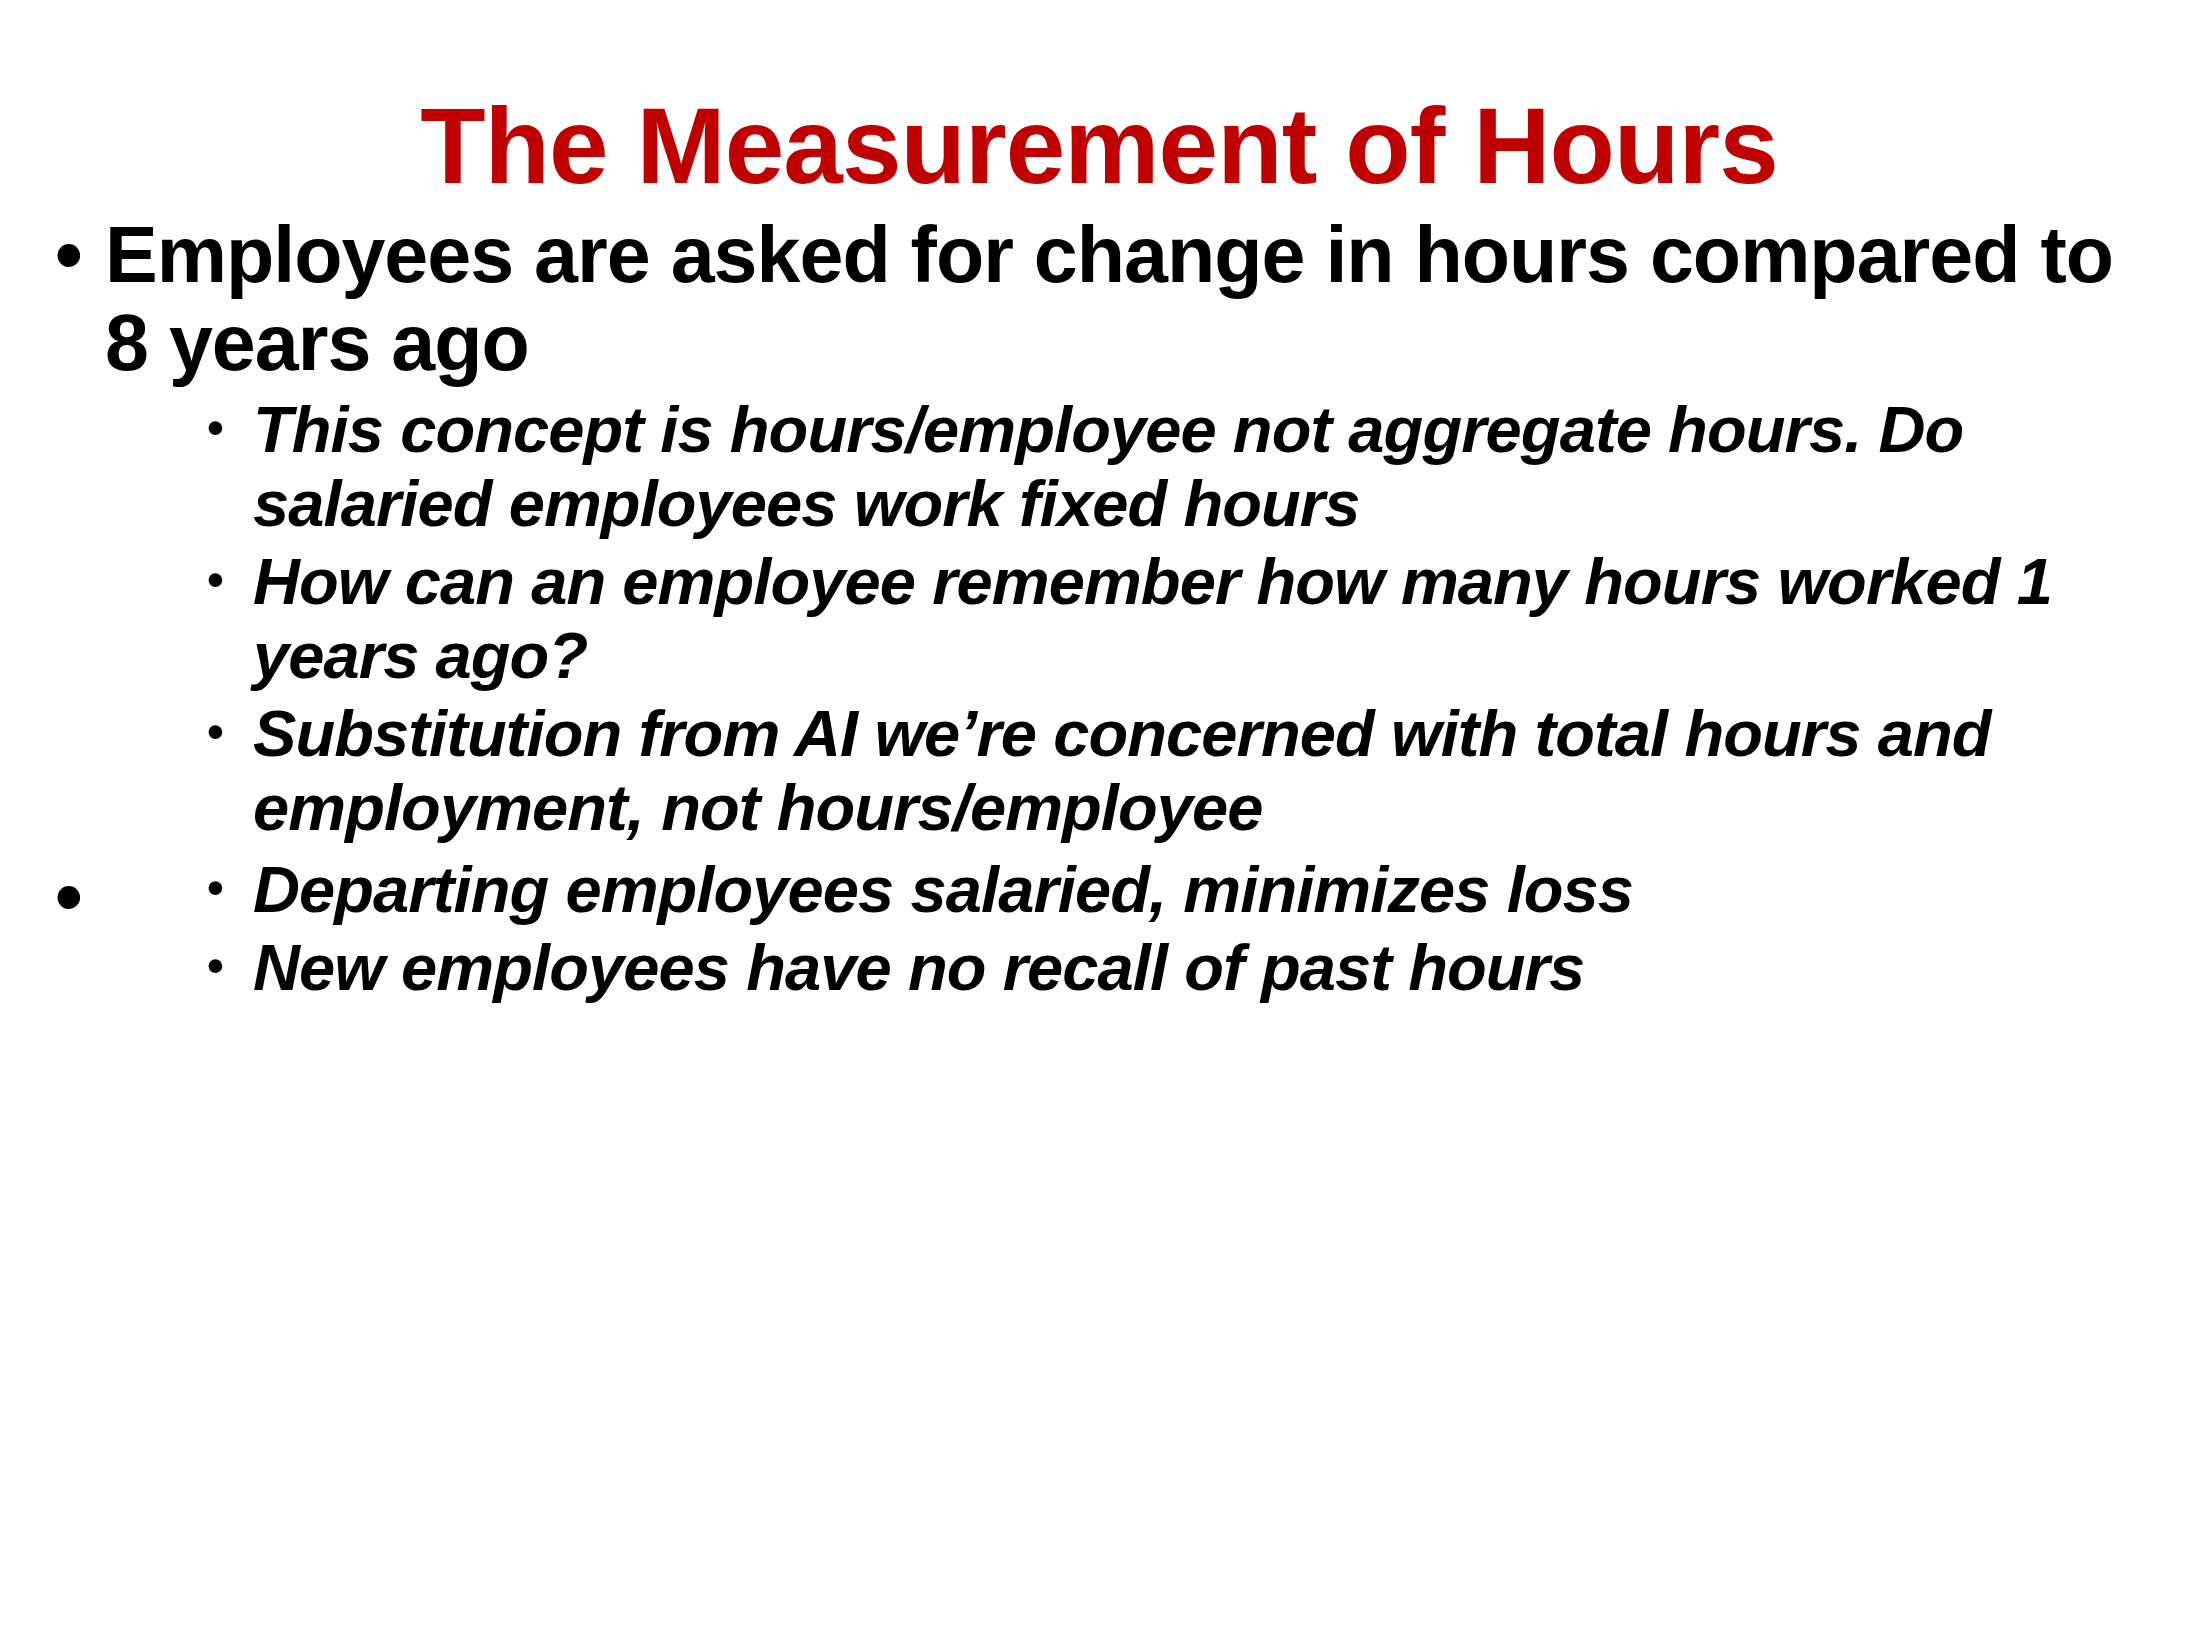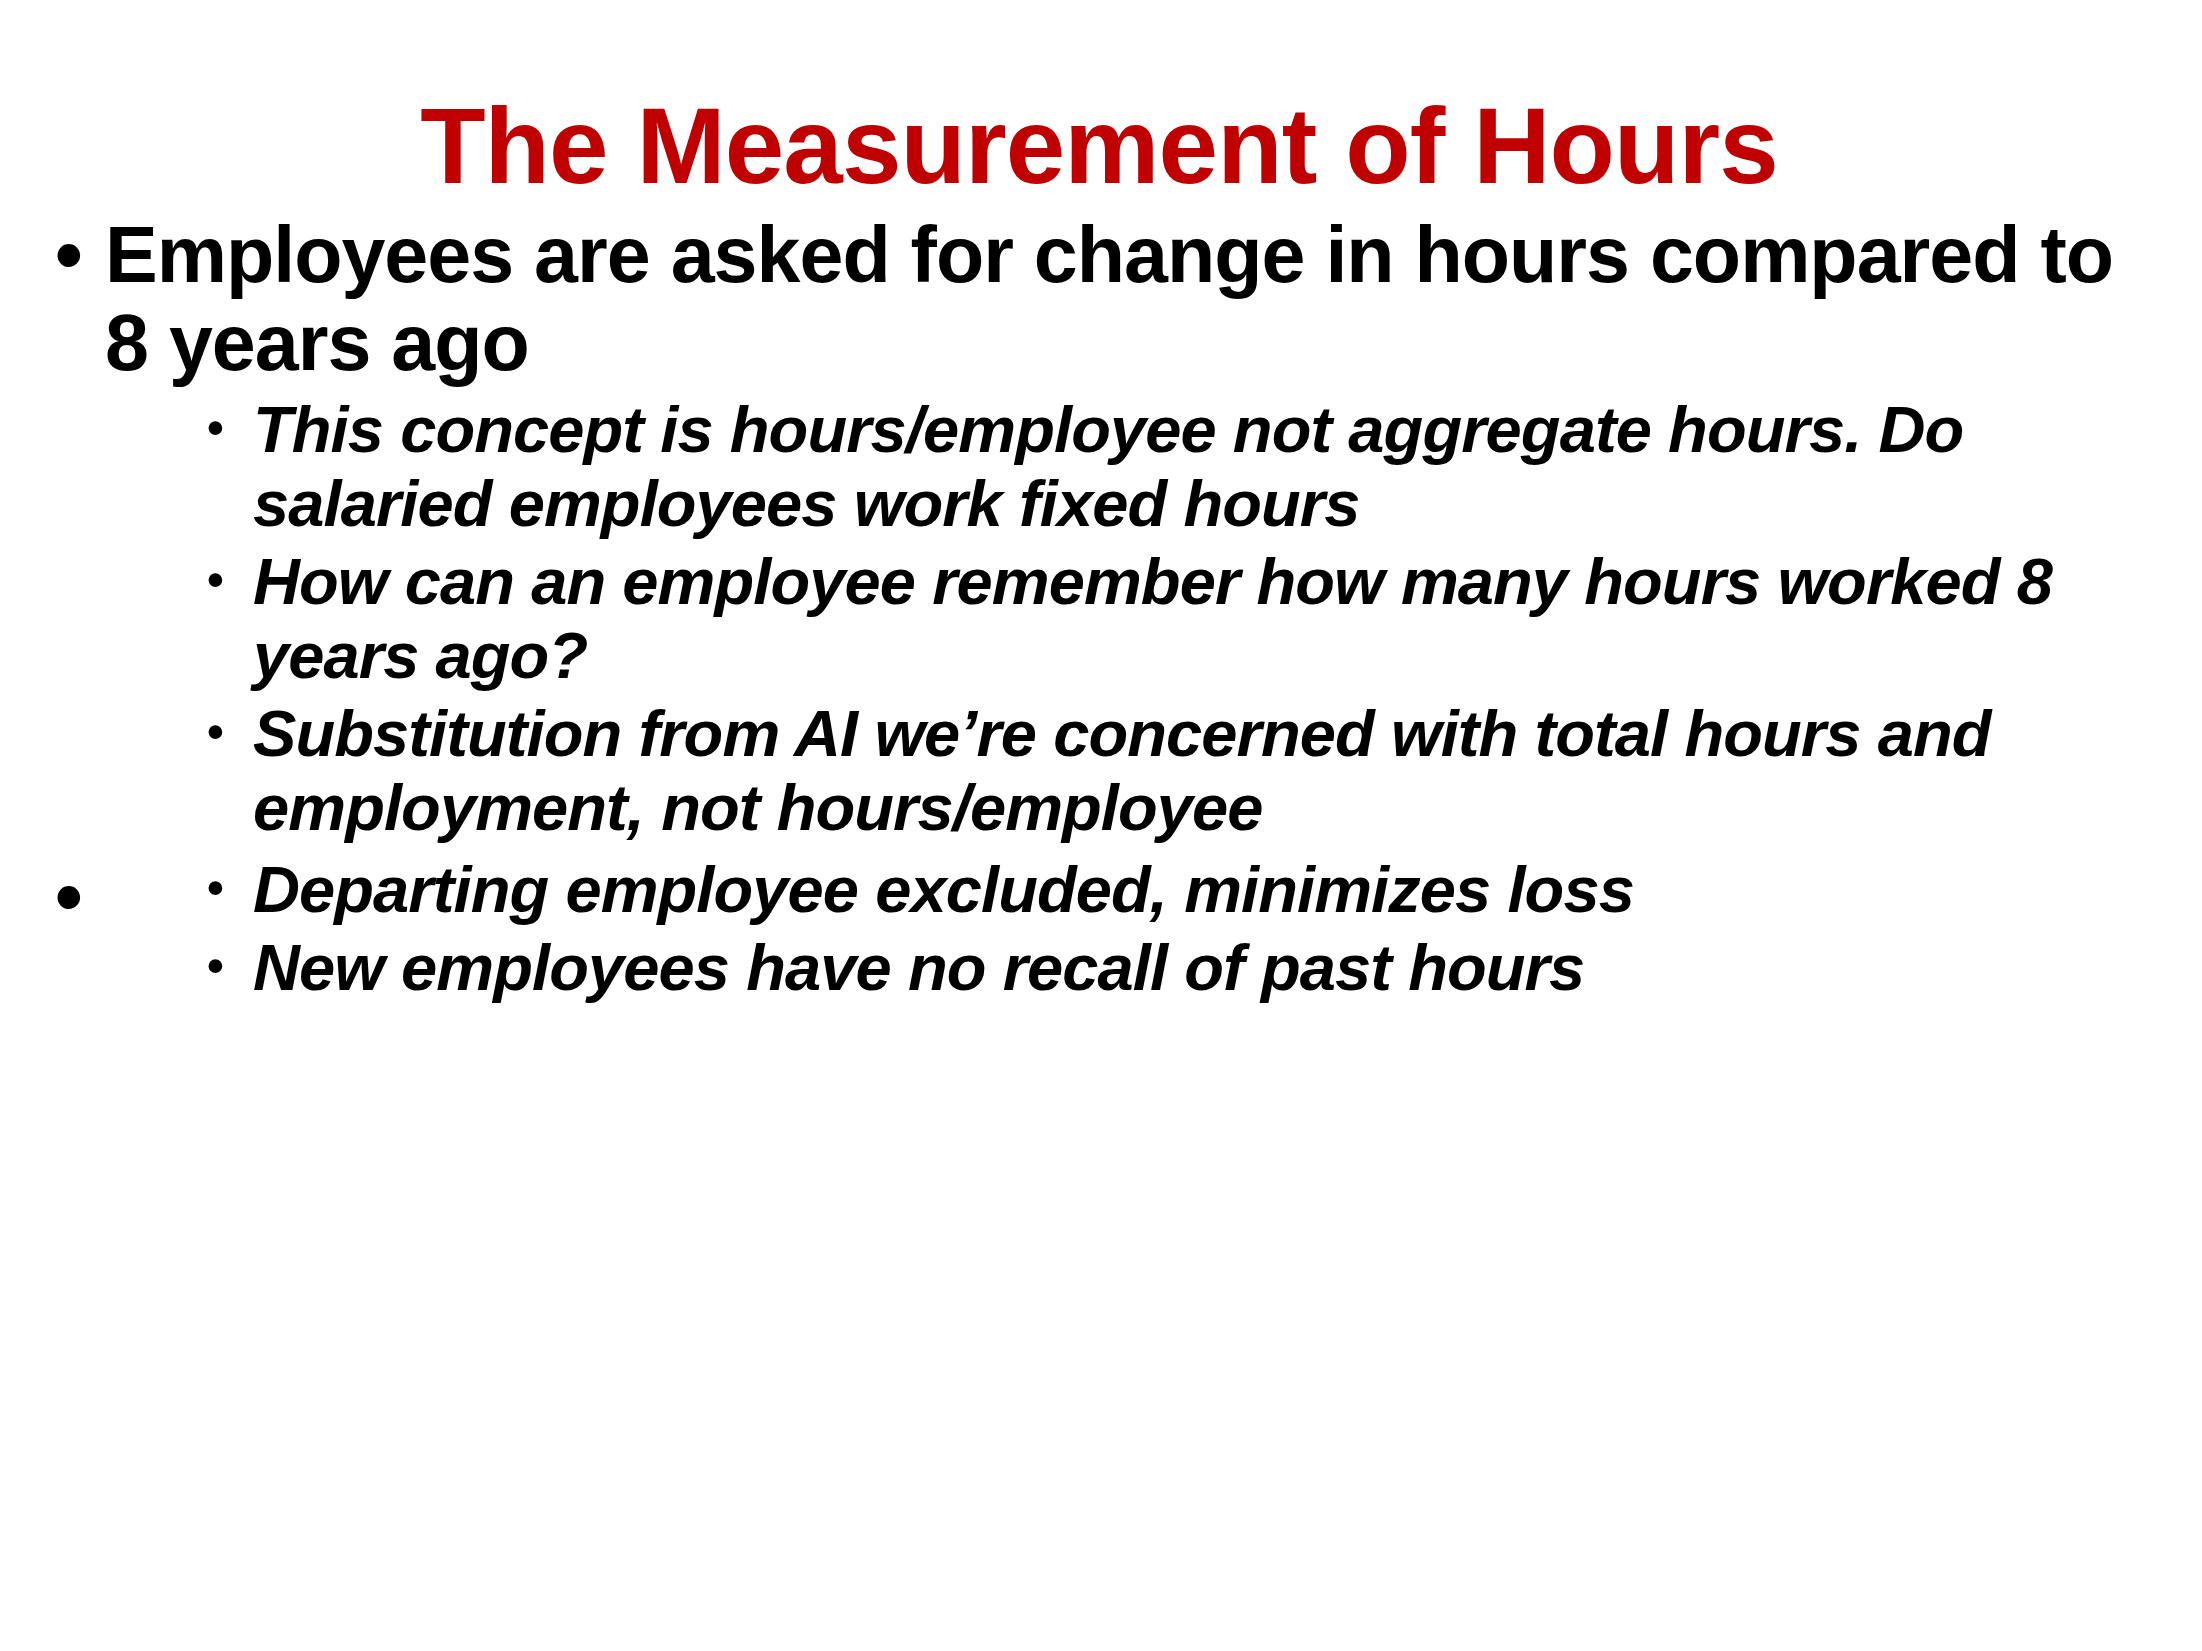--- a/index.html
+++ b/index.html
@@ -104,36 +104,36 @@
       <span class="bullet">•</span>
       <span class="txt">Employees are asked for change in hours compared to 8 years ago</span>
 
       <ul class="body-list lvl2">
         <li>
           <span class="bullet">•</span>
           <span class="txt">This concept is hours/employee not aggregate hours.  Do salaried employees work fixed hours</span>
         </li>
         <li>
           <span class="bullet">•</span>
-          <span class="txt">How can an employee remember how many hours worked 8 years ago?</span>
+          <span class="txt">How can an employee remember how many hours worked 1 years ago?</span>
         </li>
         <li>
           <span class="bullet">•</span>
           <span class="txt">Substitution from AI we’re concerned with total hours and employment, not hours/employee</span>
         </li>
       </ul>
     </li>
 
     <li class="group">
       <span class="bullet">•</span>
 
       <ul class="body-list lvl2">
         <li>
           <span class="bullet">•</span>
-          <span class="txt">Departing employee excluded, minimizes loss</span>
+          <span class="txt">Departing employees salaried, minimizes loss</span>
         </li>
         <li>
           <span class="bullet">•</span>
           <span class="txt">New employees have no recall of past hours</span>
         </li>
       </ul>
     </li>
 
   </ul>
 </div>

